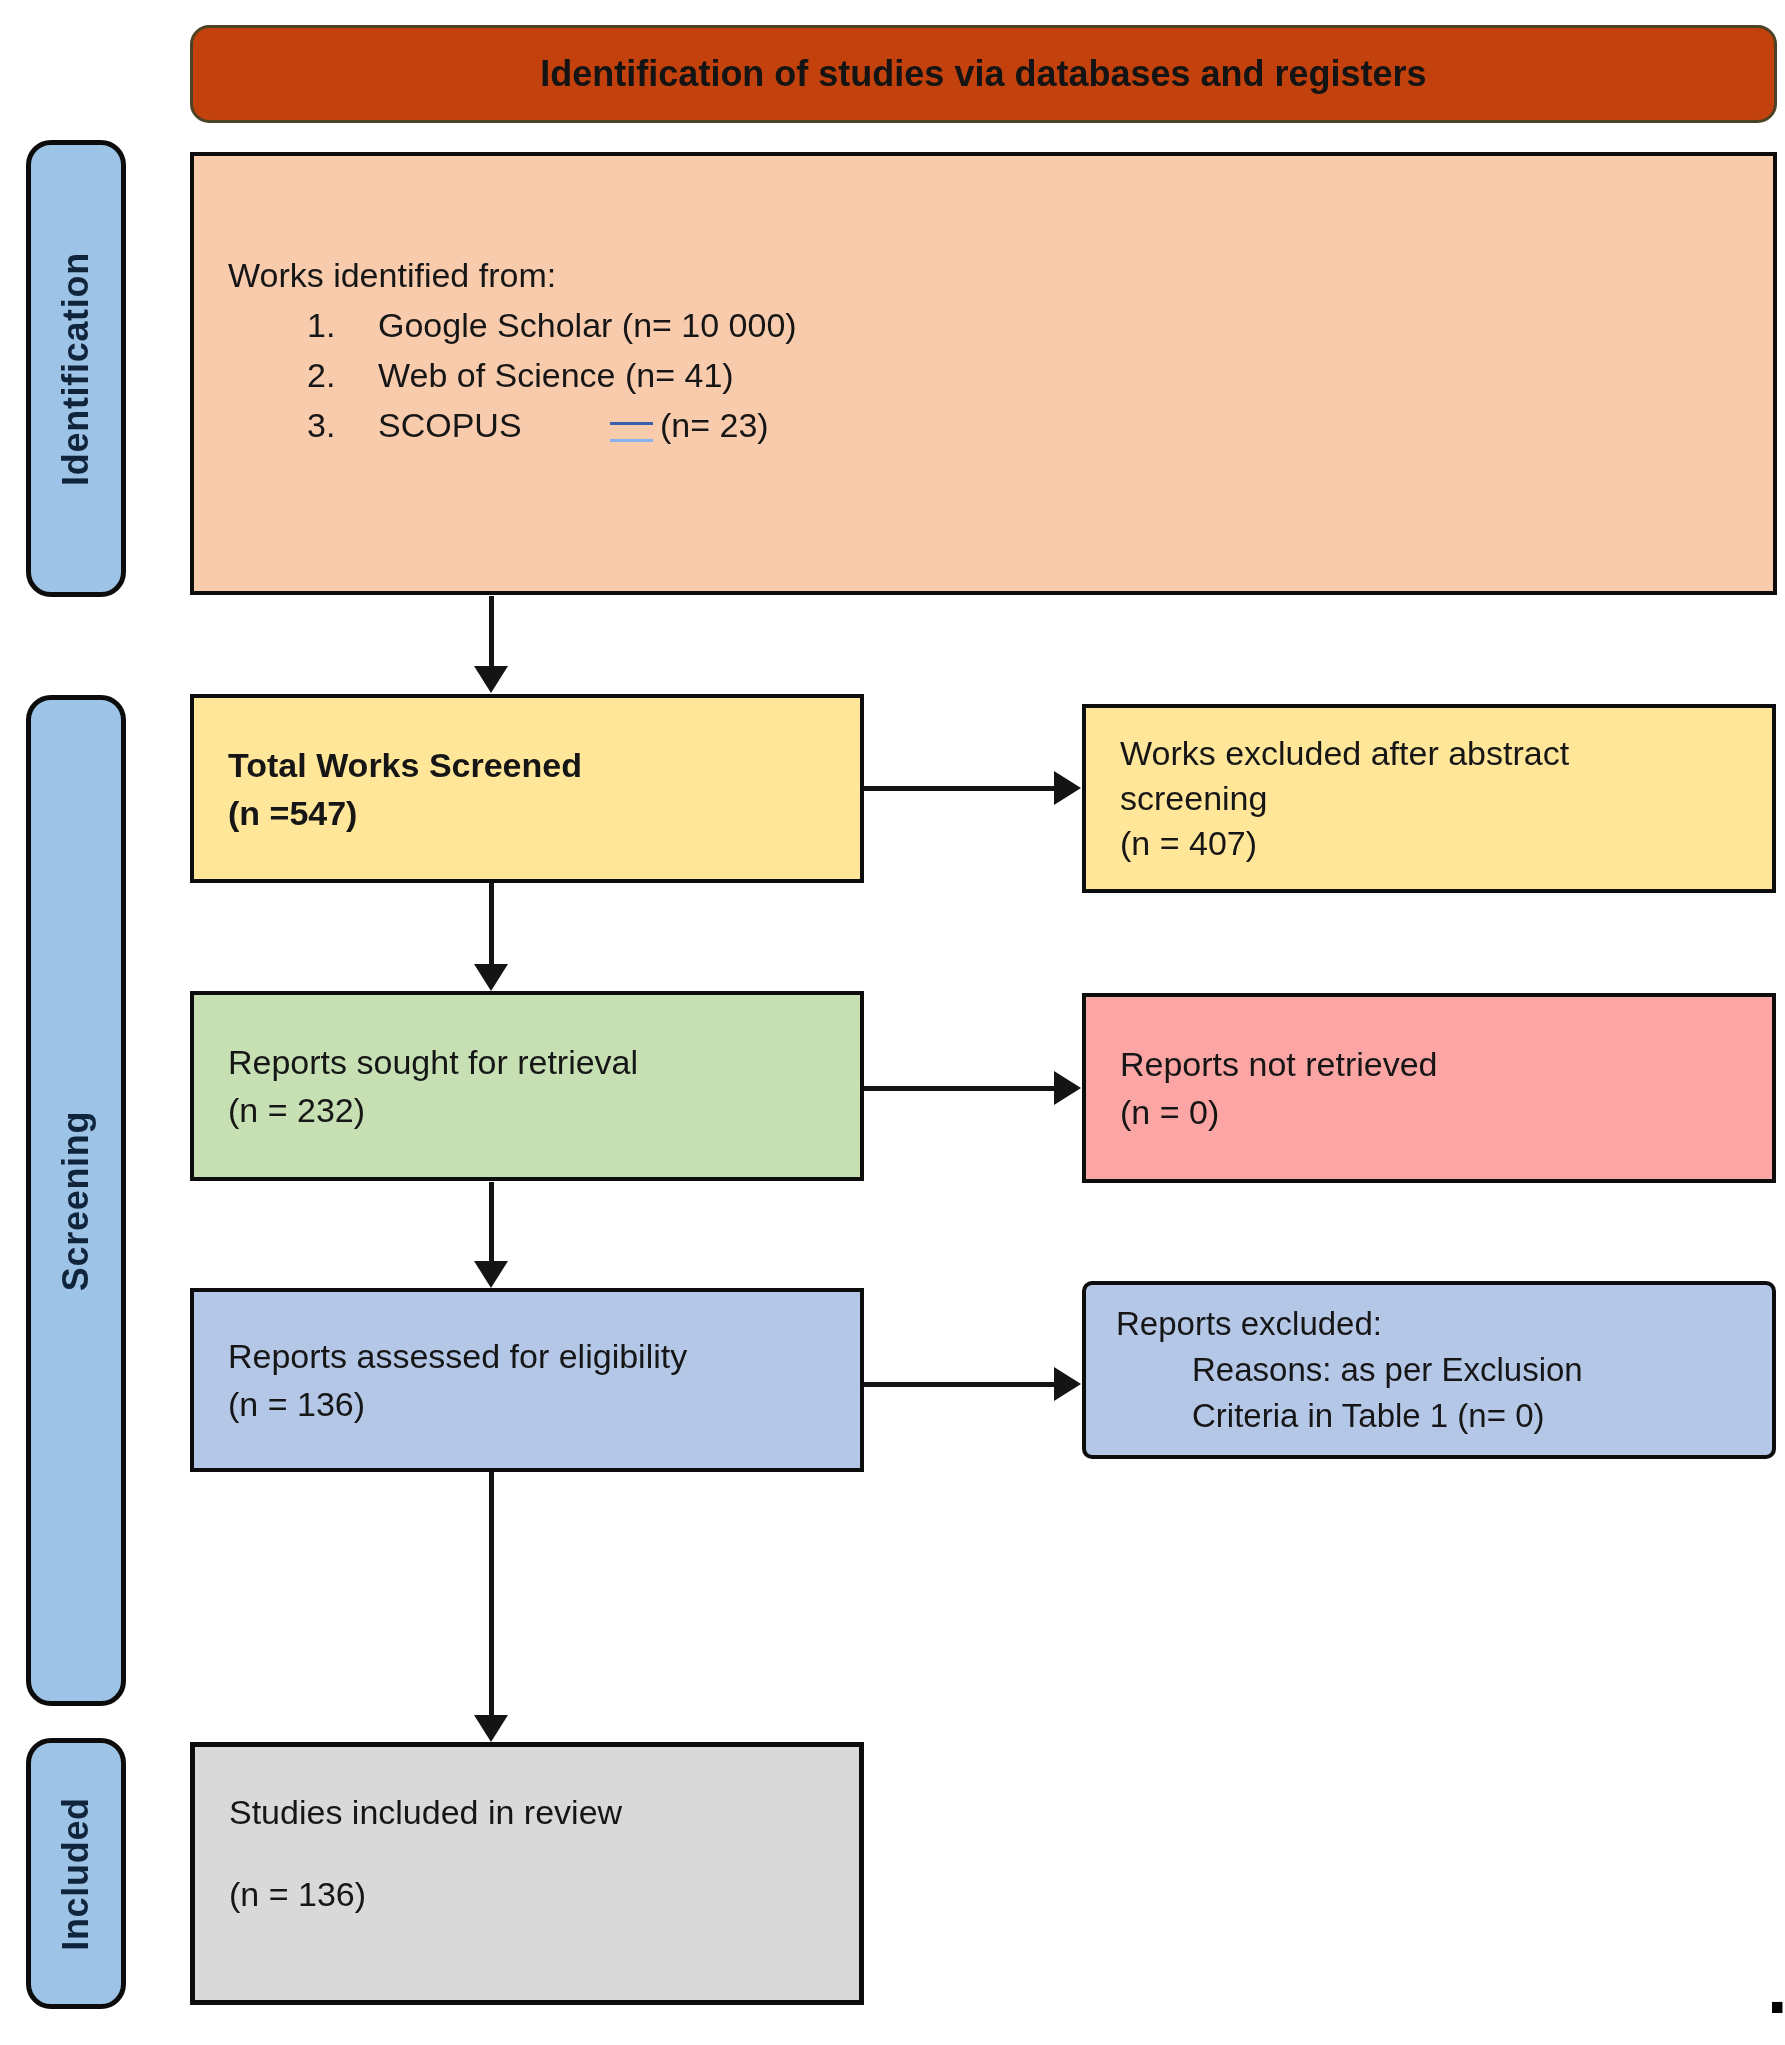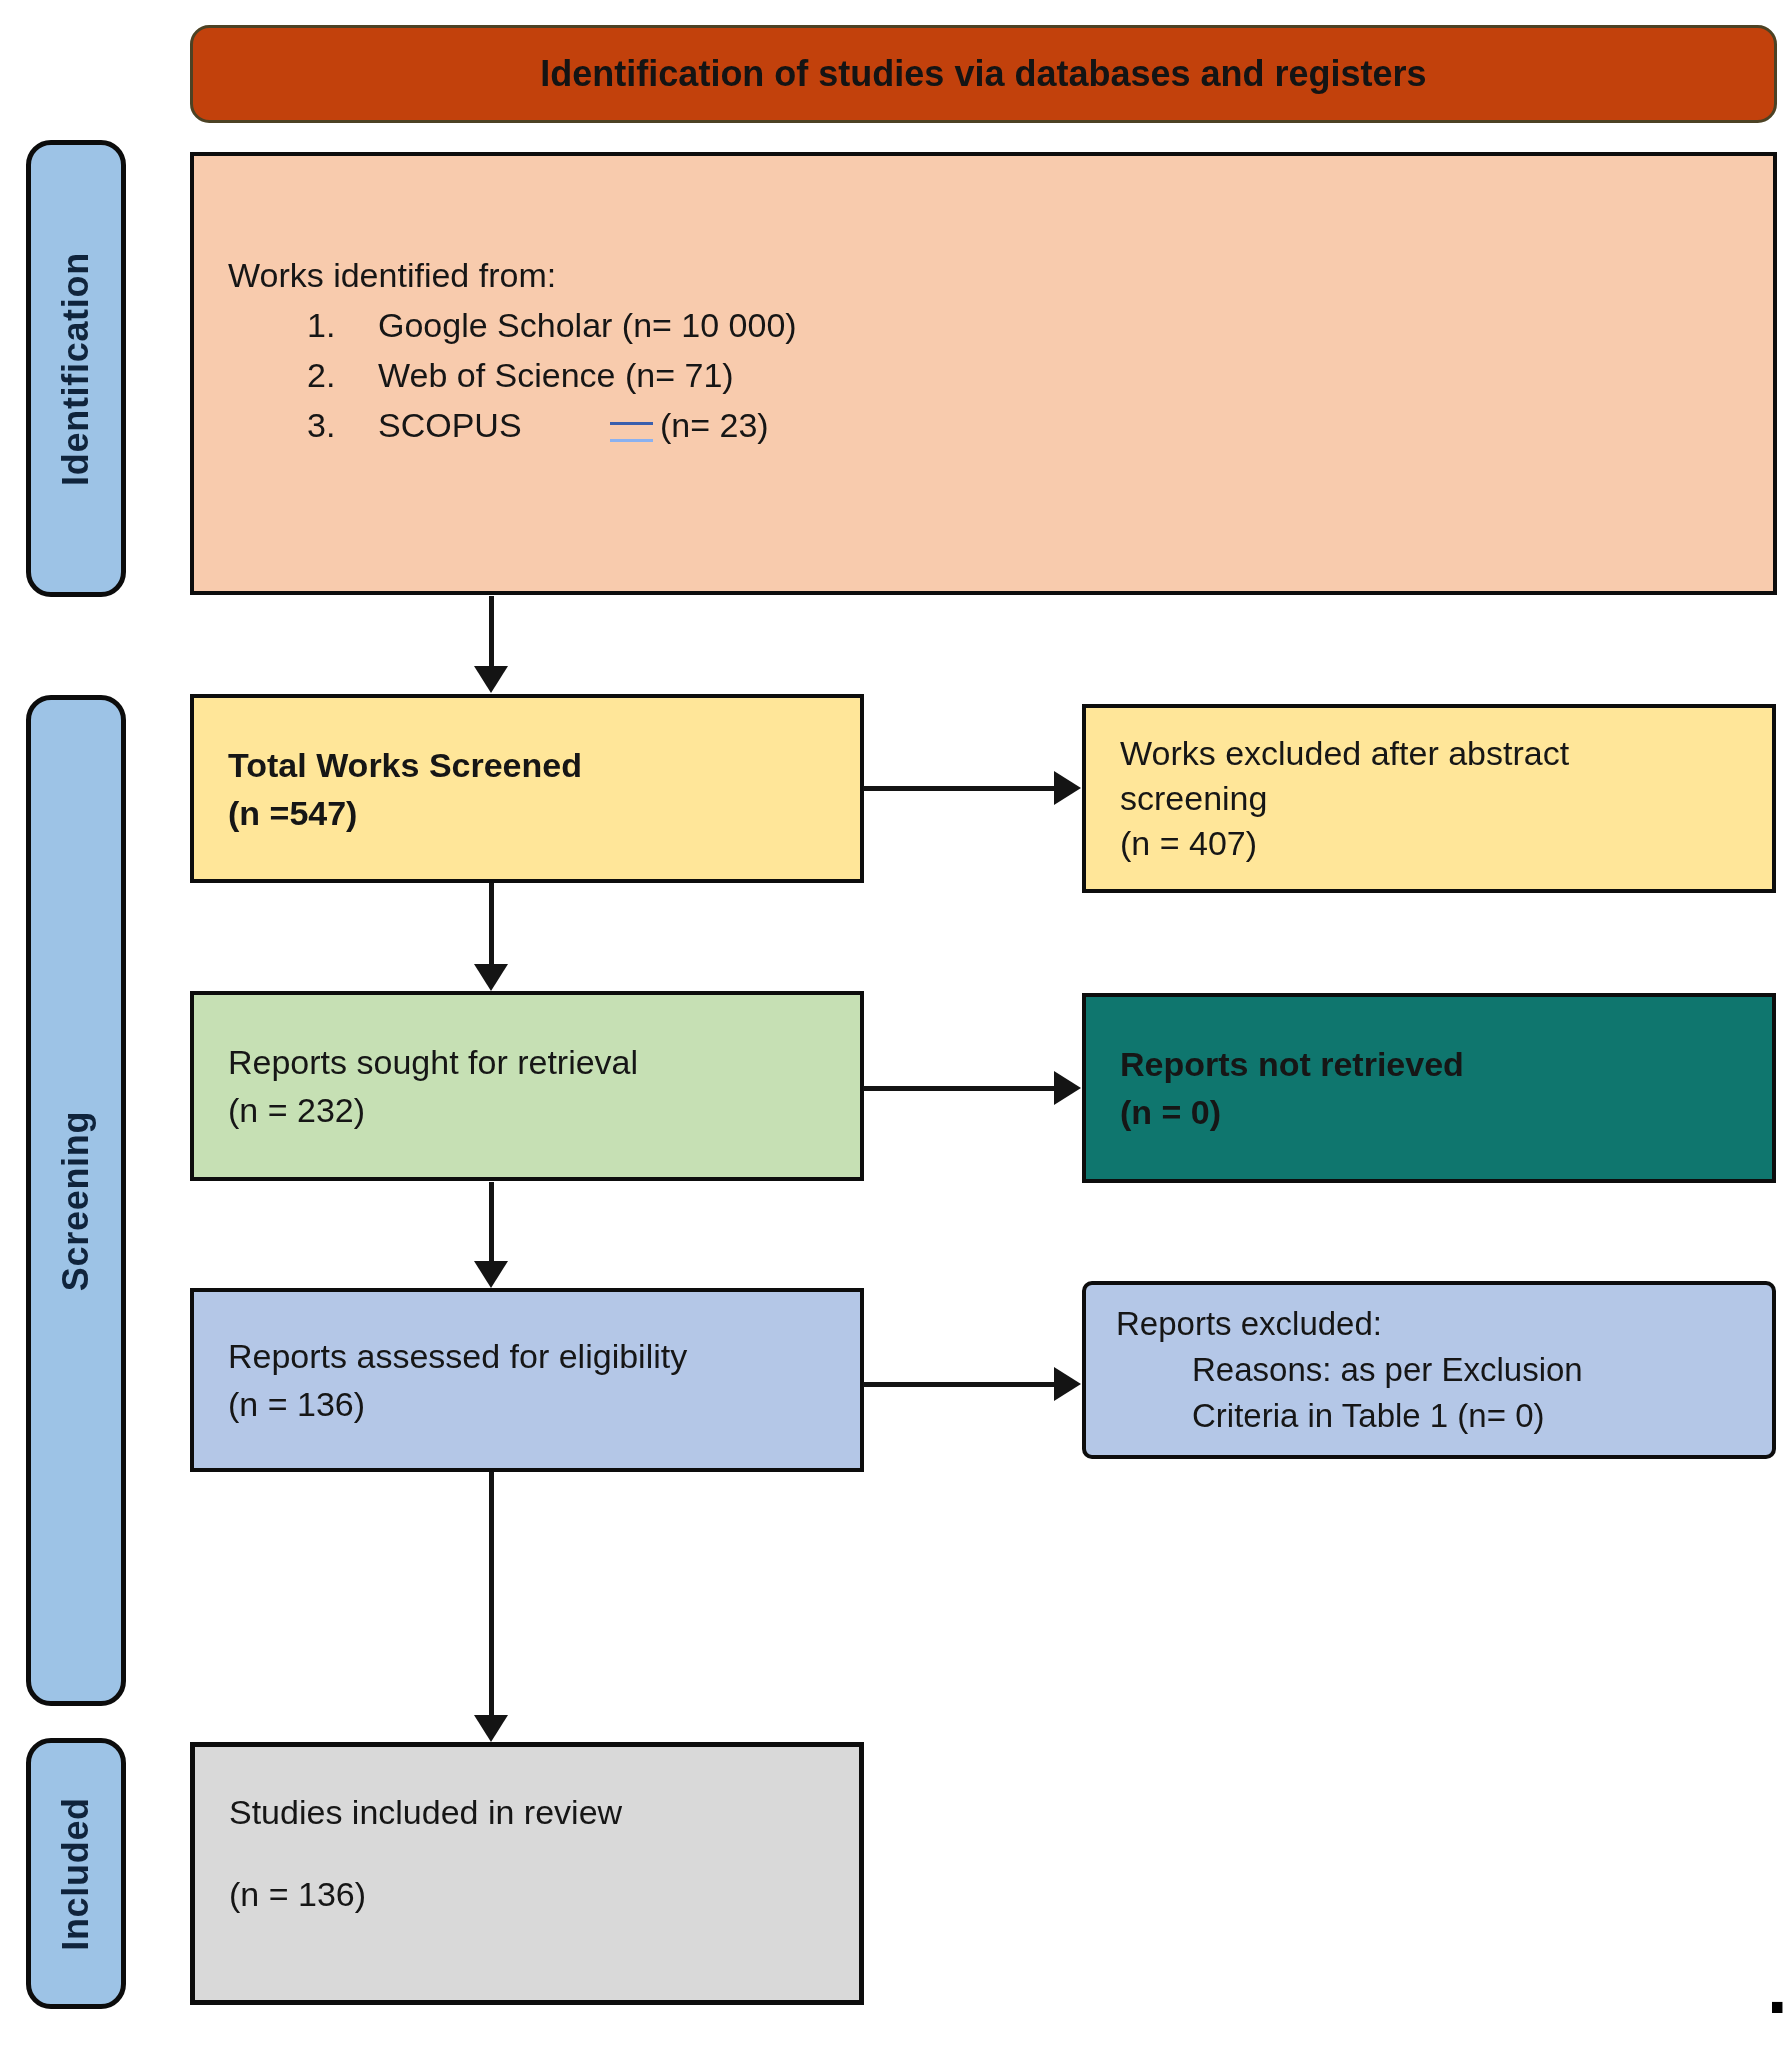--- a/index.html
+++ b/index.html
@@ -40,21 +40,21 @@
   .li{white-space:nowrap;}
   .li .num{display:inline-block;margin-left:79px;width:71px;}
   .squiggle{
     display:inline-block;width:43px;height:13.4px;position:relative;top:4.5px;
     border-top:3.7px solid #3a5fad;border-bottom:3.7px solid #8ab1f0;
     margin:0 7.4px 0 88px;
   }
   #box-screened{left:190px;top:694px;width:674px;height:189px;background:#FFE699;padding-left:34px;font-weight:bold;}
   #box-excluded-abstract{left:1082px;top:692px;width:694px;height:189px;background:#FFE699;padding:0 112px 0 34px;line-height:45px;margin-top:12px;}
   #box-sought{left:190px;top:991px;width:674px;height:190px;background:#C6E0B4;padding-left:34px;}
-  #box-not-retrieved{left:1082px;top:993px;width:694px;height:190px;background:#0f766e;padding-left:34px;font-weight:bold;}
+  #box-not-retrieved{left:1082px;top:993px;width:694px;height:190px;background:#fca5a5;padding-left:34px;}
   #box-assessed{left:190px;top:1288px;width:674px;height:184px;background:#B4C7E7;padding-left:34px;}
   #box-excluded-reasons{left:1082px;top:1281px;width:694px;height:178px;background:#B4C7E7;padding-left:30px;font-size:33px;line-height:46px;border-radius:10px;}
   #box-excluded-reasons .indent{padding-left:76px;}
   #box-included-review{left:190px;top:1742px;width:674px;height:263px;background:#D9D9D9;border-width:5.2px;padding-left:34px;padding-bottom:42px;gap:34px;}
   
   .arrow-v{position:absolute;left:489px;width:4.5px;background:#141414;}
   .arrow-v::after{
     content:"";position:absolute;bottom:-26px;left:50%;transform:translateX(-50%);
     border-left:17px solid transparent;border-right:17px solid transparent;
     border-top:27px solid #141414;
@@ -94,21 +94,21 @@
 <div class="side" id="side-included">
   <span>Included</span>
 </div>
 
 <div class="node" id="box-identified">
   <div>Works identified from:</div>
   <div class="li">
     <span class="num">1.</span><span>Google Scholar (n= 10 000)</span>
   </div>
   <div class="li">
-    <span class="num">2.</span><span>Web of Science (n= 71)</span>
+    <span class="num">2.</span><span>Web of Science (n= 41)</span>
   </div>
   <div class="li">
     <span class="num">3.</span><span>SCOPUS</span><span class="squiggle"></span><span>(n= 23)</span>
   </div>
 </div>
 
 <div class="node center-col" id="box-screened">
   <div>Total Works Screened</div>
   <div>(n =547)</div>
 </div>

